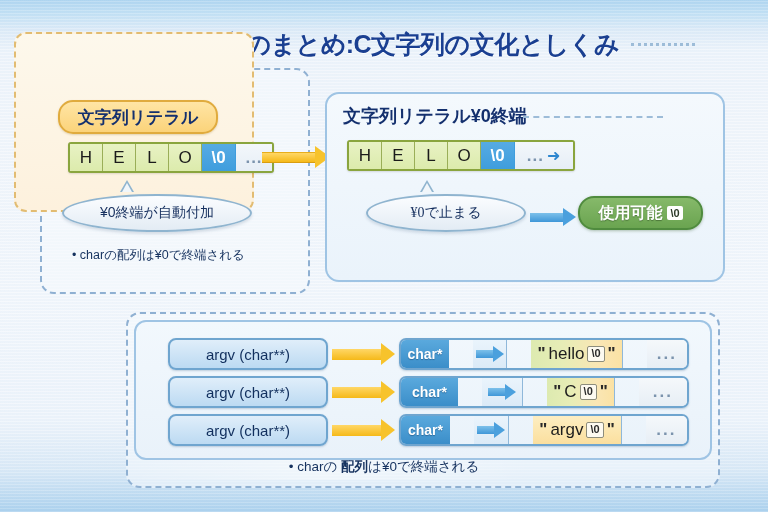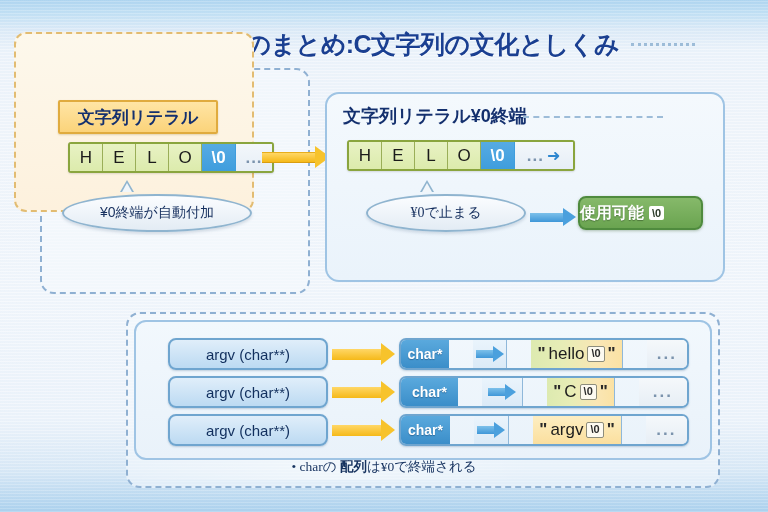--- a/index.html
+++ b/index.html
@@ -81,21 +81,21 @@
     left: 14px; top: 32px; width: 240px; height: 180px;
     border: 2px dashed #e2bc72;
     border-radius: 12px;
     background: linear-gradient(180deg, #fdf8ec 0%, #fdf1dd 100%);
   }
 
   #literal-header {
     position: absolute;
     left: 58px; top: 100px; width: 160px; height: 34px;
     border: 2px solid #e0ab3e;
-    border-radius: 2px;
+    border-radius: 15px;
     background: linear-gradient(180deg, #ffe5a5 0%, #fbd37a 100%);
     display: flex; align-items: center; justify-content: center;
     font-size: 17px; font-weight: bold; color: #14306e;
     box-shadow: 0 1px 2px rgba(150,110,20,.25);
   }
 
   
   .cell-strip {
     position: absolute;
     display: flex;
@@ -190,23 +190,23 @@
   #strip-array .cell.more { width: 58px; }
 
   #bubble-right { left: 366px; top: 194px; width: 160px; height: 38px; font-family: Liberation Serif, serif; }
   #tail-right   { left: 420px; top: 180px; }
 
   
   #usable-badge {
     position: absolute;
     left: 578px; top: 196px; width: 125px; height: 34px;
     border: 2px solid #4f8b3e;
-    border-radius: 8px;
+    border-radius: 16px;
     background: linear-gradient(180deg, #86b96a 0%, #6aa450 100%);
-    display: flex; align-items: center; justify-content: flex-start;
+    display: flex; align-items: center; justify-content: center;
     gap: 5px;
     box-shadow: 0 1px 3px rgba(50,90,40,.35);
   }
   #usable-badge .badge-text {
     font-size: 16px; font-weight: bold; color: #ffffff;
     text-shadow: 0 1px 1px rgba(40,70,30,.5);
   }
   #usable-badge .badge-chip {
     background: #ffffff;
     color: #2d3b2a;
@@ -363,21 +363,20 @@
     font-weight: bold;
     letter-spacing: 2px;
   }
 
   #bullet-bottom {
     position: absolute;
     left: 0; right: 0; top: 458px;
     text-align: center;
     font-size: 13.5px;
     color: #16325f;
-    font-family: Liberation Serif, serif;
   }
   #bullet-bottom .b-strong { font-weight: bold; }
 </style>
 </head>
 <body>
 
 <div id="slide">
   <div class="sheen"></div>
 </div>
 
@@ -399,20 +398,21 @@
     <div class="cell">E</div>
     <div class="cell">L</div>
     <div class="cell">O</div>
     <div class="cell nul">\0</div>
     <div class="cell more">...</div>
   </div>
 
   <div class="bubble-tail" id="tail-left"></div>
   <div class="bubble" id="bubble-left">¥0終端が自動付加</div>
 
+  <div class="bullet-line" id="bullet-left">• charの配列は¥0で終端される</div>
 
   <div class="arrow-yellow" id="arrow-literal-to-array">
     <div class="shaft"></div>
     <div class="head"></div>
   </div>
 
   <div id="top-right-panel" class="panel-solid"></div>
 
   <div id="array-heading">文字列リテラル¥0終端</div>
   <div id="heading-dash"></div>

